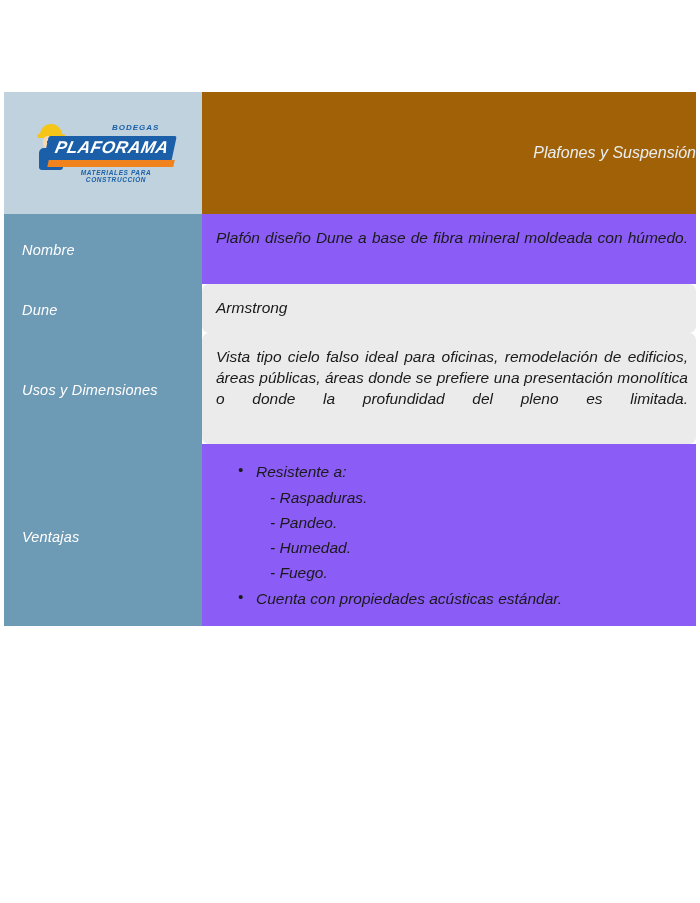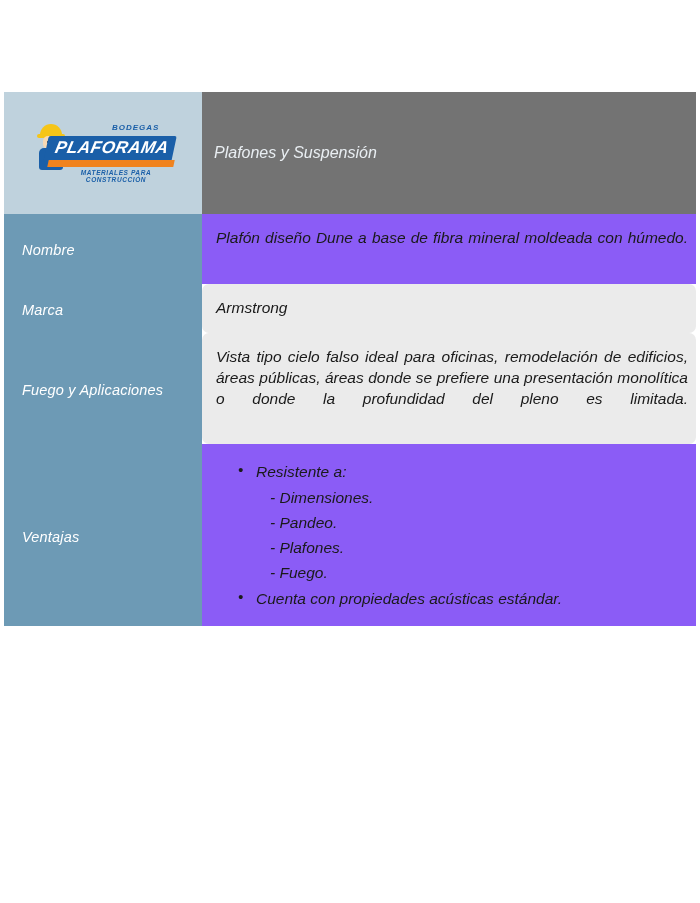--- a/index.html
+++ b/index.html
@@ -44,26 +44,26 @@
   td.logo-cell {
     width: 198px;
     background: #bfd2dd;
     padding: 0;
     vertical-align: middle;
     text-align: center;
     height: 122px;
   }
 
   td.header-cell {
-    background: #737373;
+    background: #a16207;
     color: #e9eef2;
     font-size: 16px;
-    text-align: left;
+    text-align: right;
     vertical-align: middle;
-    padding: 12px;
+    padding: 0;
   }
 
   td.value-cell {
     background: #8b5cf6;
     padding: 14px 8px 14px 14px;
     vertical-align: middle;
     font-size: 15.5px;
     line-height: 1.35;
     text-align: justify;
     color: #1a1a1a;
@@ -271,42 +271,42 @@
     </tr>
 
     <tr>
       <td class="label-cell">Nombre</td>
       <td class="value-cell">
         <div class="justify-block">Plafón diseño Dune a base de fibra mineral moldeada con húmedo.</div>
       </td>
     </tr>
 
     <tr>
-      <td class="label-cell">Marca</td>
+      <td class="label-cell">Dune</td>
       <td class="value-cell alt">
         <div>Armstrong</div>
       </td>
     </tr>
 
 
     <tr>
-      <td class="label-cell">Fuego y Aplicaciones</td>
+      <td class="label-cell">Usos y Dimensiones</td>
       <td class="value-cell alt">
         <div class="justify-block">Vista tipo cielo falso ideal para oficinas, remodelación de edificios, áreas públicas, áreas donde se prefiere una presentación monolítica o donde la profundidad del pleno es limitada.</div>
       </td>
     </tr>
 
     <tr>
       <td class="label-cell">Ventajas</td>
       <td class="value-cell">
         <ul class="bullets">
           <li>Resistente a:</li>
-          <li class="sub">- Dimensiones.</li>
+          <li class="sub">- Raspaduras.</li>
           <li class="sub">- Pandeo.</li>
-          <li class="sub">- Plafones.</li>
+          <li class="sub">- Humedad.</li>
           <li class="sub">- Fuego.</li>
           <li>Cuenta con propiedades acústicas estándar.</li>
         </ul>
       </td>
     </tr>
   </tbody>
     </table>
 </div>
 
 </body></html>

